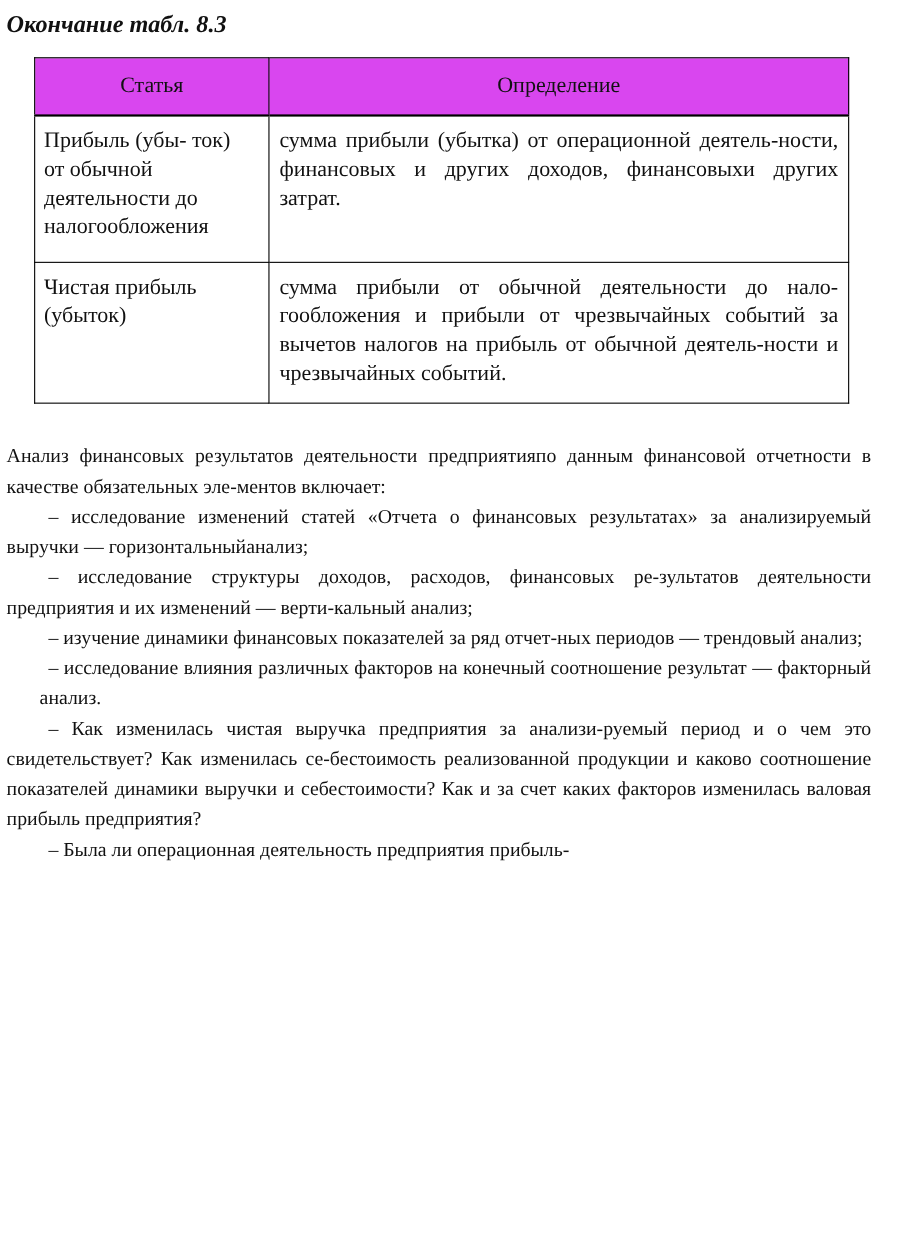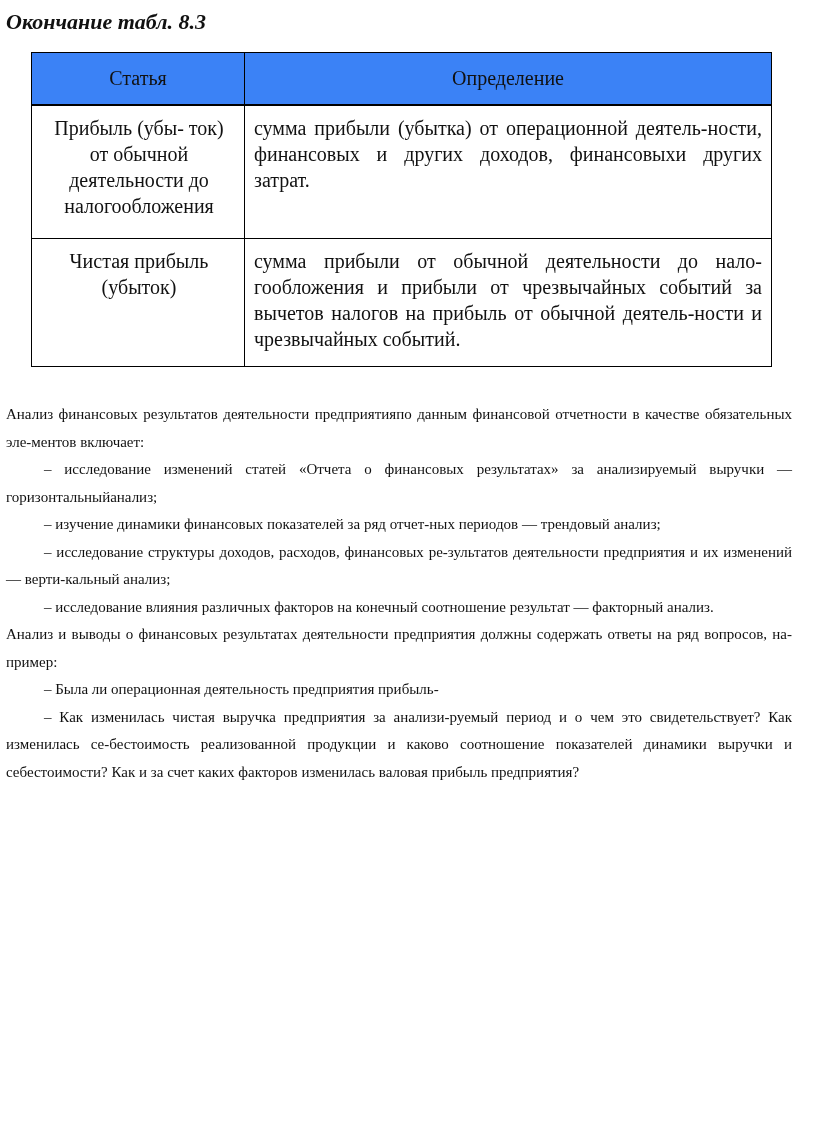--- a/index.html
+++ b/index.html
@@ -34,44 +34,44 @@
     table-layout: fixed;
   }
   table.tbl th, table.tbl td {
     border: 1px solid #000;
     font-size: 20px;
     line-height: 26px;
     vertical-align: top;
     box-sizing: border-box;
   }
   table.tbl th {
-    background: #3b82f6;
+    background: #d946ef;
     font-weight: normal;
     text-align: center;
     vertical-align: middle;
     height: 52px;
     border-bottom: 2px solid #000;
   }
   col.c1 { width: 213px; }
   col.c2 { width: 527px; }
   td.art {
     padding: 9px 6px 6px 8px;
     white-space: pre-line;
-    text-align: center;
+    text-align: left;
   }
   td.def {
     padding: 9px 9px 6px 9px;
     text-align: justify;
   }
   tr.r1 td { height: 134px; }
   tr.r2 td { height: 92px; }
   tr.r3 td { height: 128px; margin-top: 20px; }
   .body-text {
     margin-top: 34px;
-    font-size: 15px;
+    font-size: 18px;
     line-height: 27.5px;
     text-align: justify;
   }
   .body-text p {
     margin: 0;
   }
   p.indent { text-indent: 38px; }
   p.noindent { text-indent: 0; }
   p.hang {
     padding-left: 30px;
@@ -108,21 +108,20 @@
         <td class="art">Чистая прибыль
 (убыток)</td>
         <td class="def">сумма прибыли от обычной деятельности до нало-гообложения и прибыли от чрезвычайных событий за вычетов налогов на прибыль от обычной деятель-ности и чрезвычайных событий.</td>
       </tr>
     </tbody>
   </table>
 
   <div class="body-text">
     <p class="noindent">Анализ финансовых результатов деятельности  предприятияпо данным финансовой отчетности в качестве обязательных эле-ментов включает:</p>
     <p class="indent">– исследование изменений статей «Отчета о финансовых результатах» за анализируемый выручки — горизонтальныйанализ;</p>
+    <p class="indent">– исследование структуры доходов, расходов, финансовых ре-зультатов деятельности предприятия и их изменений — верти-кальный анализ;</p>
     <p class="indent">– изучение динамики финансовых показателей за ряд отчет-ных периодов — трендовый анализ;</p>
-    <p class="indent">– исследование структуры доходов, расходов, финансовых ре-зультатов деятельности предприятия и их изменений — верти-кальный анализ;</p>
     <p class="hang">– исследование влияния различных факторов на конечный соотношение результат — факторный анализ.</p>
-    <p class="noindent">Анализ и выводы о финансовых результатах деятельности предприятия должны содержать ответы на ряд вопросов, на-пример:</p>
+    <p class="indent">– Как изменилась чистая выручка предприятия за анализи-руемый период и о чем это свидетельствует? Как изменилась се-бестоимость реализованной продукции и каково соотношение показателей динамики выручки и себестоимости? Как и за счет каких факторов изменилась валовая прибыль предприятия?</p>
     <p class="indent">– Была ли операционная деятельность предприятия прибыль-</p>
-    <p class="indent">– Как изменилась чистая выручка предприятия за анализи-руемый период и о чем это свидетельствует? Как изменилась се-бестоимость реализованной продукции и каково соотношение показателей динамики выручки и себестоимости? Как и за счет каких факторов изменилась валовая прибыль предприятия?</p>
   </div>
 
 </div>
 
 </body></html>

